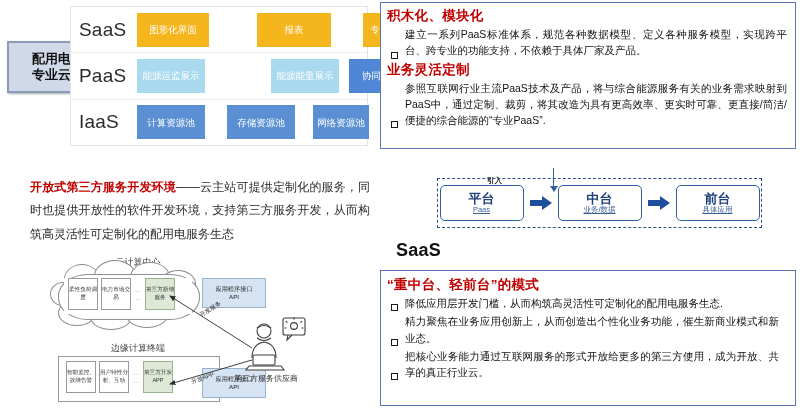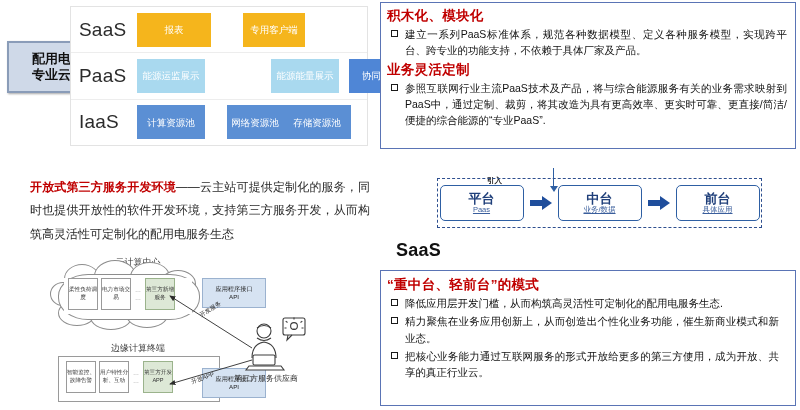--- a/index.html
+++ b/index.html
@@ -49,21 +49,21 @@
   
   #panel-top{
     left:380px;top:2px;width:416px;height:147px;
     border:1px solid #5a74b5;background:#fff;box-sizing:border-box;
     padding:4px 8px 0 6px;
   }
   .panel-head{
     color:#c00000;font-weight:bold;font-size:13.5px;
     margin:0 0 1px 0;letter-spacing:.3px;
   }
-  .bullet-row{display:flex;align-items:flex-start;margin:0 0 2px 0;}
+  .bullet-row{display:flex;align-items:flex-end;margin:0 0 2px 0;}
   .bullet-sq{
     flex:none;width:7px;height:7px;border:1.4px solid #1a1a1a;
     margin:4px 7px 0 4px;box-sizing:border-box;
   }
   .bullet-txt{
     font-size:10.5px;line-height:1.55;color:#111;text-align:justify;flex:1;
   }
 
   
   #para-open{
@@ -164,20 +164,23 @@
 
 <div class="abs" id="cloud-label">
   <div>配用电</div>
   <div>专业云</div>
 </div>
 
 <div class="abs" id="stack">
     <div class="stack-row">
       <div class="stack-name">SaaS</div>
       <div class="stack-boxes">
+        <div class="sbox" style="width: 72px; background: rgb(245, 181, 28); margin-right: 48px;">
+          <span>图形化界面</span>
+        </div>
         <div class="sbox" style="width: 74px; background: rgb(245, 181, 28); margin-right: 32px;">
           <span>报表</span>
         </div>
         <div class="sbox" style="width: 62px; background: rgb(245, 181, 28); margin-right: 0px;">
           <span>专用客户端</span>
         </div>
       </div>
     </div>
     <div class="stack-row">
       <div class="stack-name">PaaS</div>
@@ -192,25 +195,25 @@
           <span>协同优化</span>
         </div>
       </div>
     </div>
     <div class="stack-row">
       <div class="stack-name">IaaS</div>
       <div class="stack-boxes">
         <div class="sbox" style="width: 68px; background: rgb(91, 143, 212); margin-right: 22px;">
           <span>计算资源池</span>
         </div>
+        <div class="sbox" style="width: 68px; background: rgb(91, 143, 212); margin-right: 18px;">
+          <span>存储资源池</span>
+        </div>
         <div class="sbox" style="width: 56px; background: rgb(91, 143, 212); margin-right: 0px;">
           <span>网络资源池</span>
-        </div>
-        <div class="sbox" style="width: 68px; background: rgb(91, 143, 212); margin-right: 18px;">
-          <span>存储资源池</span>
         </div>
       </div>
     </div>
   </div>
 
 <div class="abs" id="panel-top">
   <div class="panel-head">积木化、模块化</div>
   <div class="bullet-row">
     <span class="bullet-sq"></span>
     <span class="bullet-txt">建立一系列PaaS标准体系，规范各种数据模型、定义各种服务模型，实现跨平台、跨专业的功能支持，不依赖于具体厂家及产品。</span>

